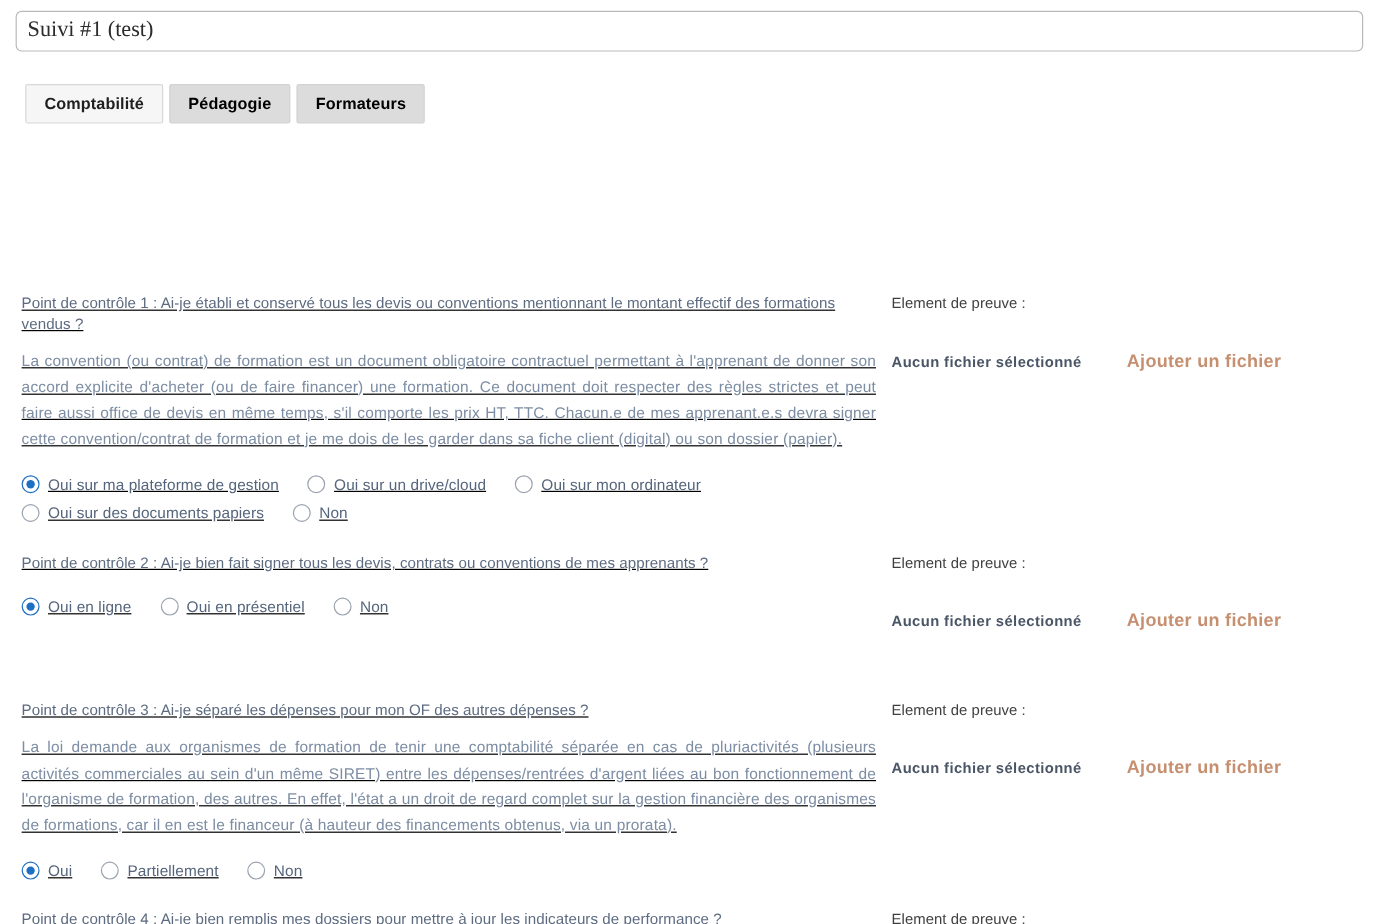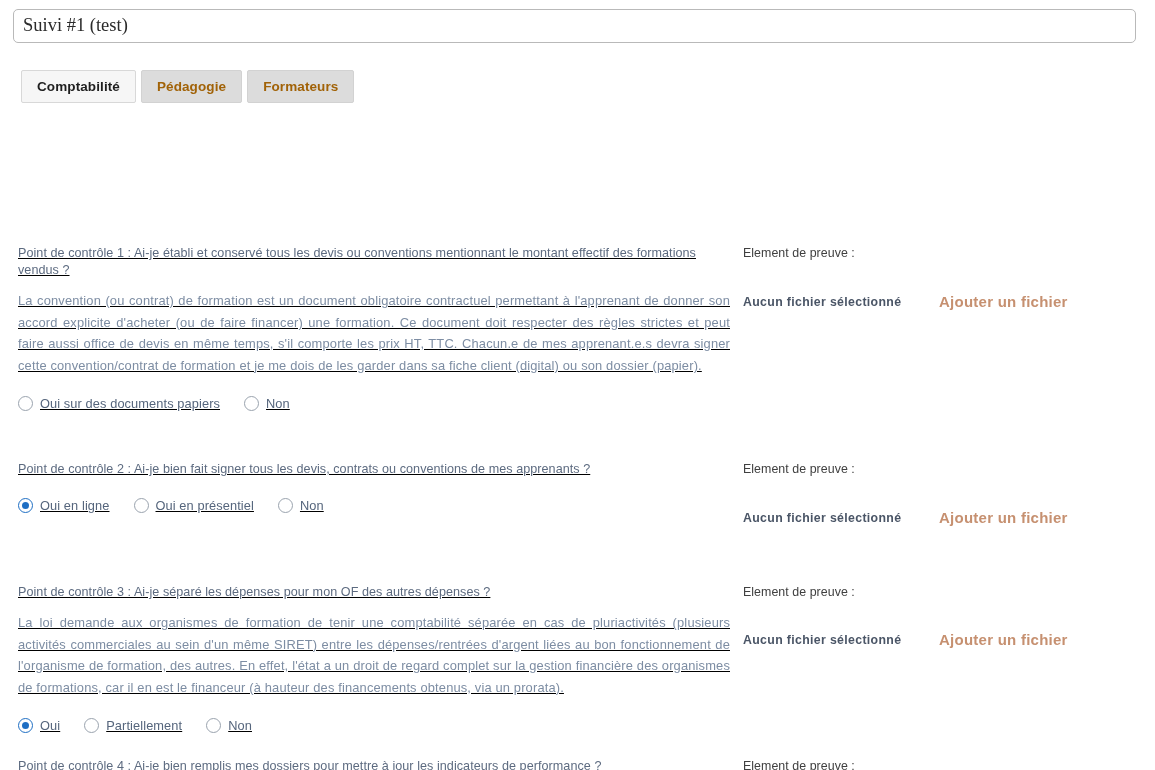--- a/index.html
+++ b/index.html
@@ -44,21 +44,21 @@
   .tab {
     box-sizing: border-box;
     height: 33px;
     display: flex;
     align-items: center;
     justify-content: center;
     padding: 0 15px;
     font-size: 13.5px;
     font-weight: bold;
     letter-spacing: .1px;
-    color: #a16207;
+    color: #000000;
     background: #dcdcdc;
     border: 1px solid #d2d2d2;
     border-radius: 2px;
     cursor: pointer;
     user-select: none;
   }
   .tab.active {
     background: #f6f6f6;
     border-color: #d8d8d8;
     color: #1f1f1f;
@@ -207,20 +207,34 @@
   </div>
 </div>
 
 <div class="sheet" id="questions-root">
     <div class="block" style="position: absolute; top: 142px; left: 0px; right: 0px;">
       <div class="col-left">
         <p class="q-title">Point de contrôle 1 : Ai-je établi et conservé tous les devis ou conventions mentionnant le montant effectif des formations vendus ?</p>
         <p class="q-body">La convention (ou contrat) de formation est un document obligatoire contractuel permettant à l'apprenant de donner son accord explicite d'acheter (ou de faire financer) une formation. Ce document doit respecter des règles strictes et peut faire aussi office de devis en même temps, s'il comporte les prix HT, TTC. Chacun.e de mes apprenant.e.s devra signer cette convention/contrat de formation et je me dois de les garder dans sa fiche client (digital) ou son dossier (papier).</p>
         <div class="radio-wrap">
           <div class="radio-line">
+            <label class="radio-opt checked">
+              <span class="radio-mark"></span>
+              <span class="radio-label">Oui sur ma plateforme de gestion</span>
+            </label>
+            <label class="radio-opt">
+              <span class="radio-mark"></span>
+              <span class="radio-label">Oui sur un drive/cloud</span>
+            </label>
+            <label class="radio-opt">
+              <span class="radio-mark"></span>
+              <span class="radio-label">Oui sur mon ordinateur</span>
+            </label>
+          </div>
+          <div class="radio-line">
             <label class="radio-opt">
               <span class="radio-mark"></span>
               <span class="radio-label">Oui sur des documents papiers</span>
             </label>
             <label class="radio-opt">
               <span class="radio-mark"></span>
               <span class="radio-label">Non</span>
             </label>
           </div>
         </div>

